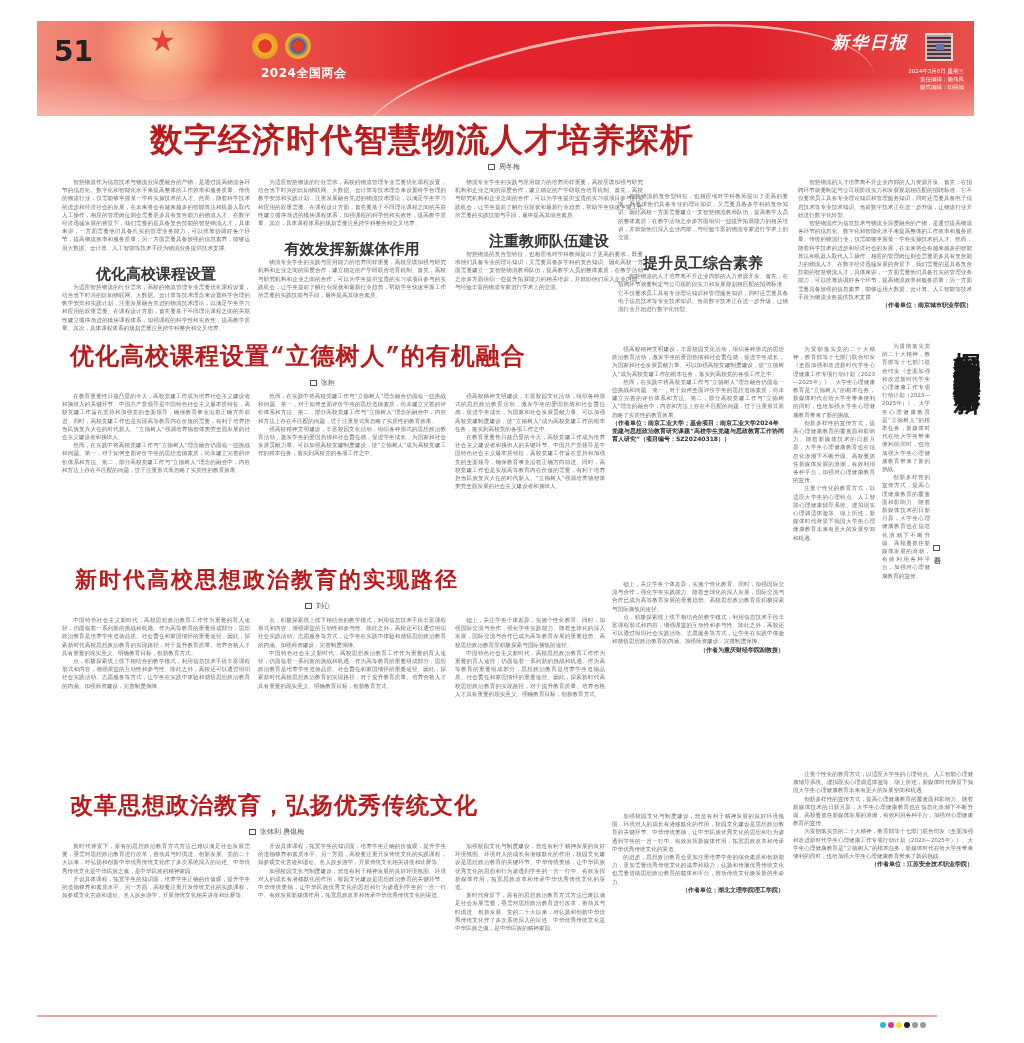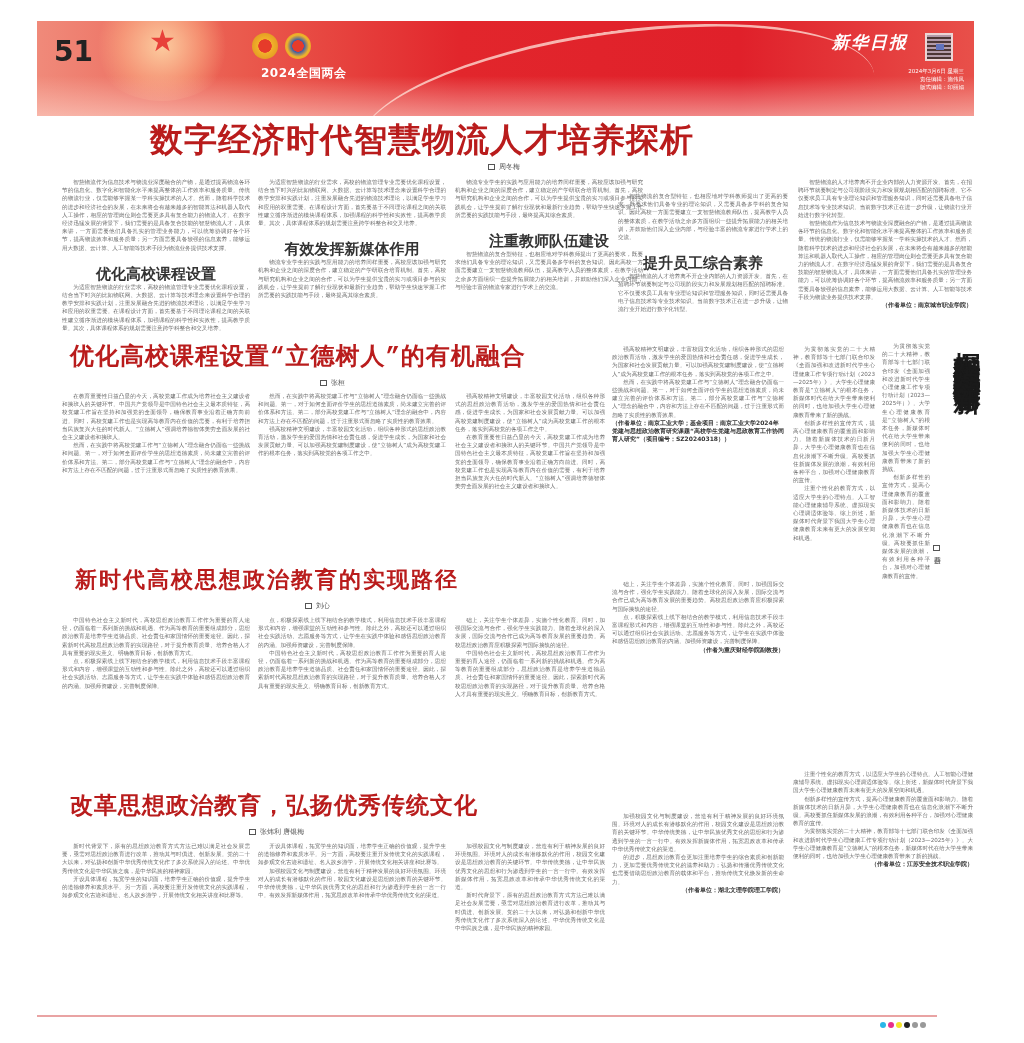--- a/index.html
+++ b/index.html
@@ -73,21 +73,21 @@
     position: absolute; left: 952px; top: 330px; width: 30px;
     font-family: "DejaVu Serif", serif; font-weight: bold; font-size: 27px; line-height: 30px;
     color: #1a1a1a; writing-mode: vertical-rl; letter-spacing: 2px;
   }
 
   .byline {
     position: absolute; font-family: "DejaVu Sans", sans-serif; font-size: 7px; color: #555;
   }
   .byline .box { display: inline-block; width: 7px; height: 6px; border: 1px solid #555; margin-right: 4px; vertical-align: middle; }
   .by1 { left: 488px; top: 162px; }
-  .by2 { left: 320px; top: 378px; }
+  .by2 { left: 310px; top: 378px; }
   .by3 { left: 305px; top: 601px; }
   .by4 { left: 249px; top: 827px; }
   .by5 { left: 932px; top: 545px; writing-mode: vertical-rl; }
 
   .col {
     position: absolute; font-family: "DejaVu Sans", sans-serif; font-size: 5.6px; line-height: 8.2px;
     color: #6a6a6a; text-align: justify; overflow: hidden;
   }
   .col p { text-indent: 2em; }
   .col .sub {

